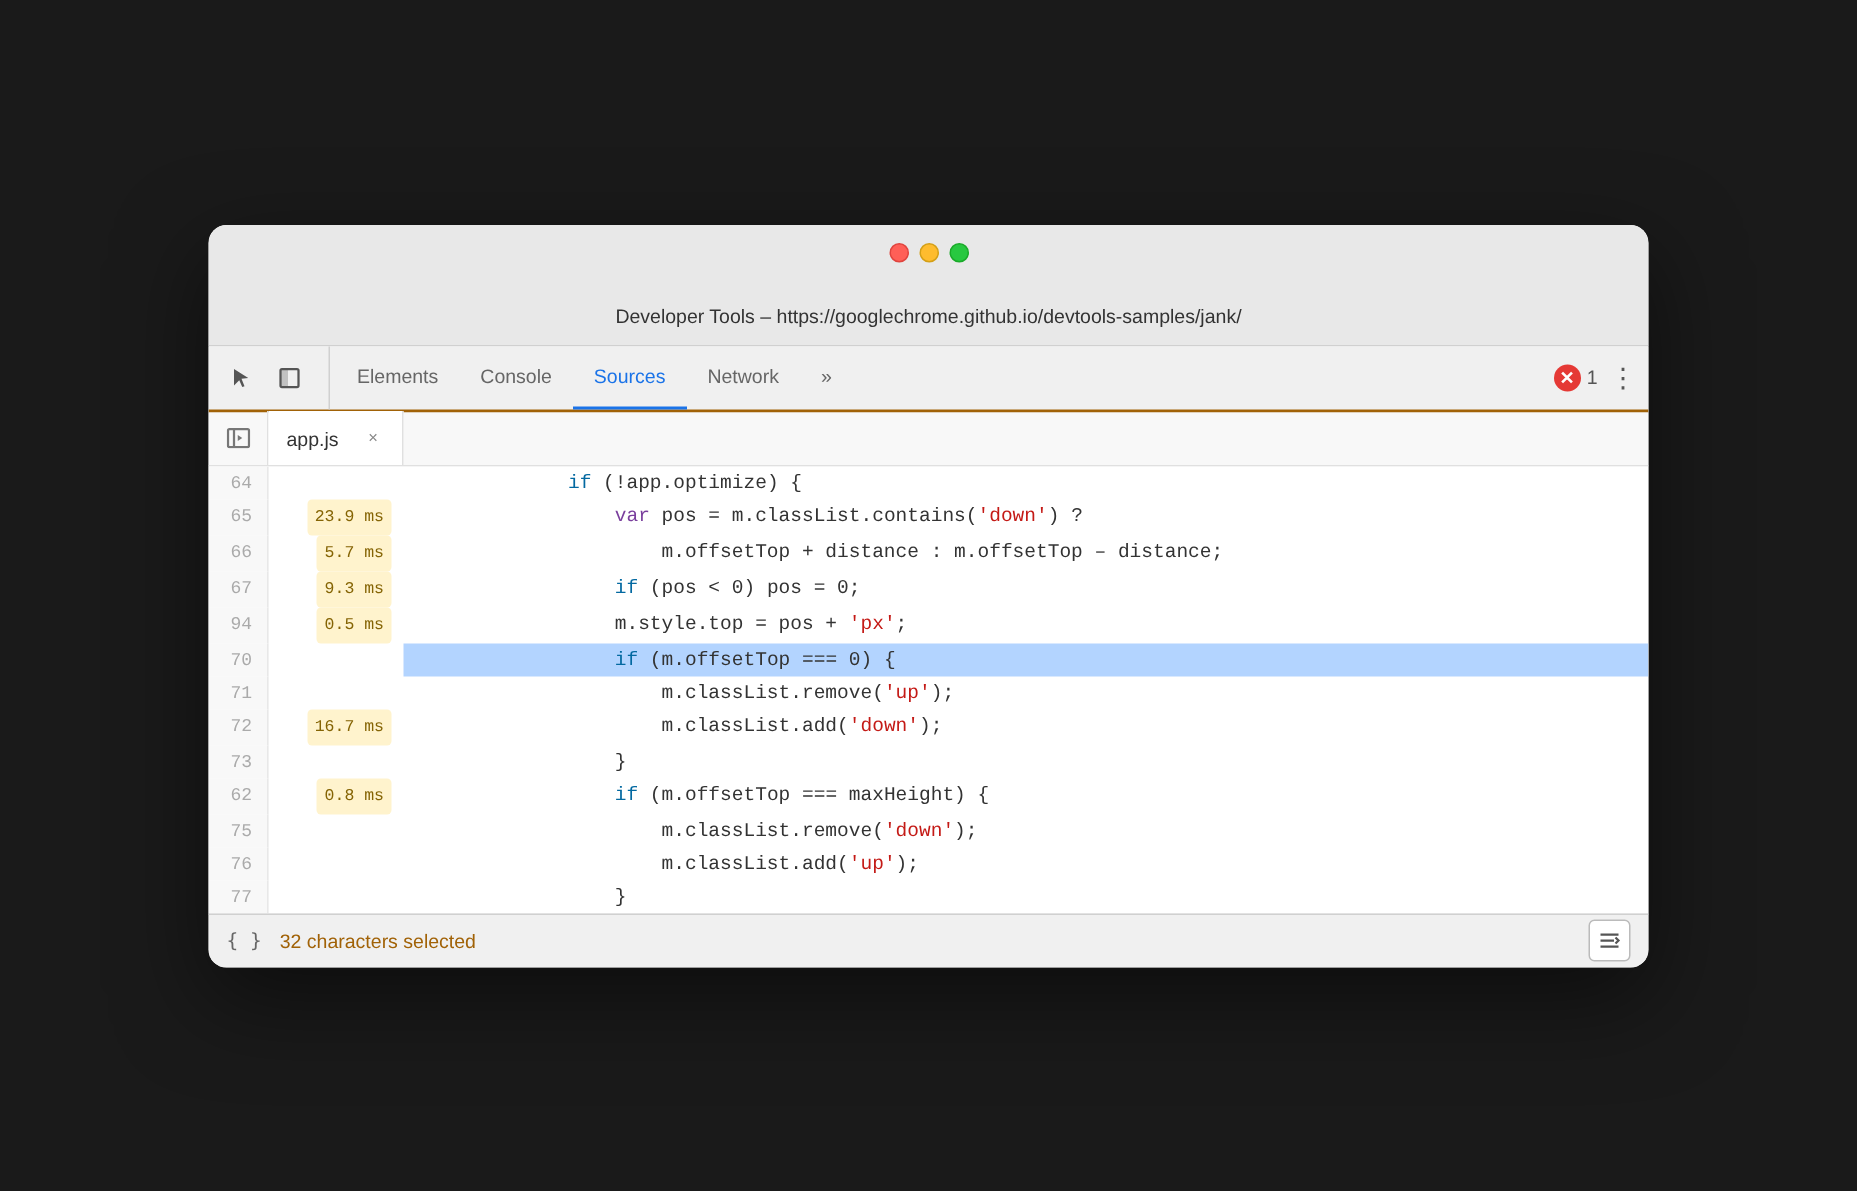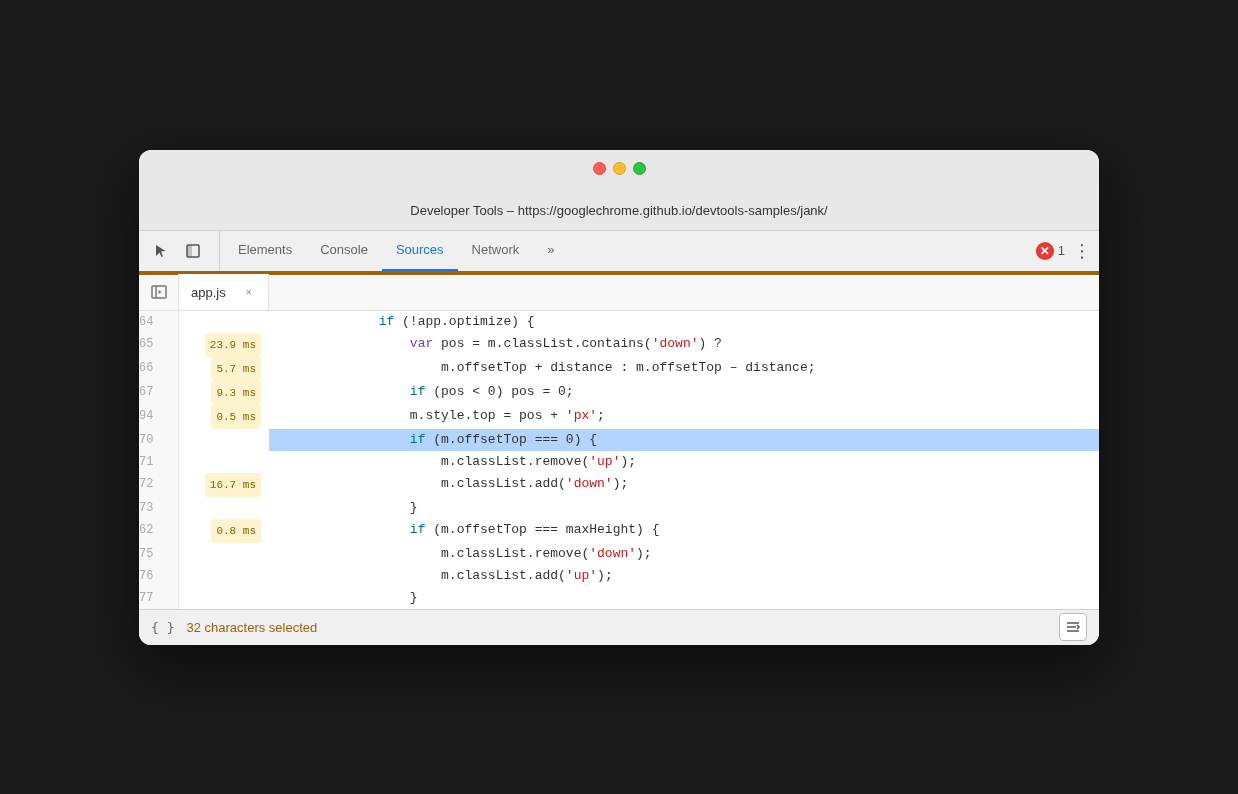--- a/index.html
+++ b/index.html
@@ -49,21 +49,21 @@
       text-align: center;
       font-size: 13px;
       color: #333;
       font-weight: 500;
     }
     
     .tabbar {
       background: #f0f0f0;
       display: flex;
       align-items: stretch;
-      border-bottom: 4px solid #a16207;
+      border-bottom: 2px solid #a16207;
       padding: 0 8px;
       height: 44px;
     }
     .tabbar-left {
       display: flex;
       align-items: center;
       gap: 4px;
       padding-right: 12px;
       border-right: 1px solid #d0d0d0;
       margin-right: 4px;
@@ -176,21 +176,21 @@
       flex-direction: column;
     }
     .code-line {
       display: flex;
       align-items: stretch;
       min-height: 22px;
     }
     .line-number {
       width: 40px;
       min-width: 40px;
-      text-align: left;
+      text-align: right;
       padding-right: 10px;
       color: #aaa;
       background: #f8f8f8;
       border-right: 1px solid #e8e8e8;
       user-select: none;
       line-height: 22px;
       font-size: 12px;
     }
     .timing-cell {
       width: 90px;

